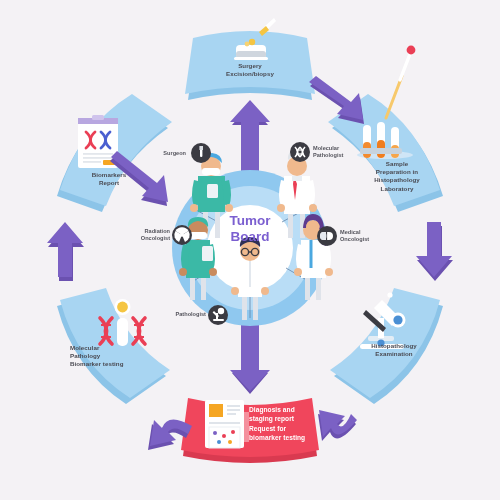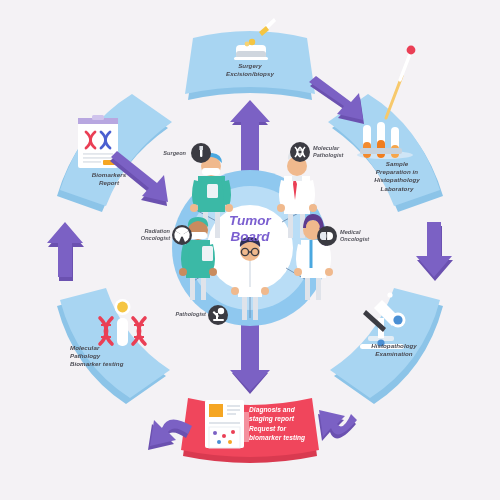--- a/index.html
+++ b/index.html
@@ -4,21 +4,21 @@
 <title>Tumor Board Workflow Infographic</title>
 <style>
   html,body{margin:0;padding:0;}
   body{
     width:500px;height:500px;
     background:#f4f2f5;
     font-family:"Liberation Sans", sans-serif;
     overflow:hidden;
     position:relative;
   }
-  #stage{position:absolute;inset:0;width:500px;height:500px;font-style:italic;}
+  #stage{position:absolute;inset:0;width:500px;height:500px;}
   svg#diagram{position:absolute;left:0;top:0;width:500px;height:500px;display:block;}
 
   .seg-label{
     position:absolute;
     font-size:6.2px;
     font-weight:bold;
     color:#4a4a52;
     line-height:1.32;
     letter-spacing:.05px;
     text-align:center;

